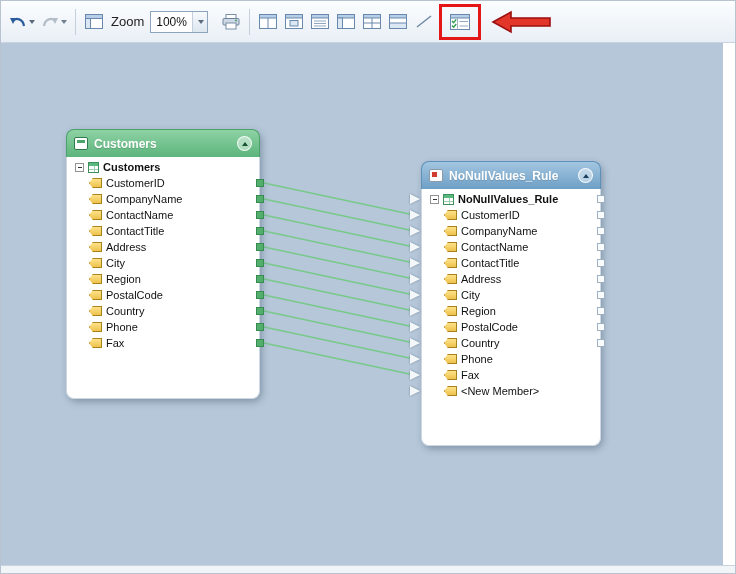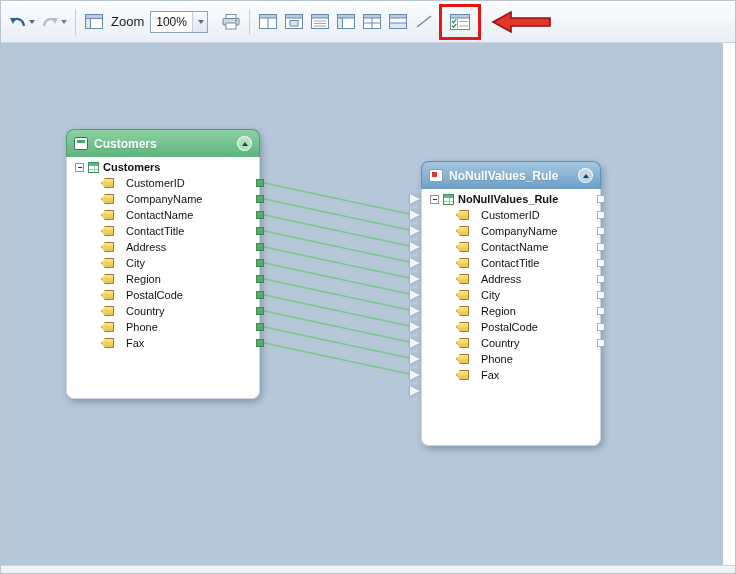--- a/index.html
+++ b/index.html
@@ -46,21 +46,21 @@
   .hd-icon.rule::after { content:""; position:absolute; left:2px; top:2px; width:5px; height:5px; background:#d23b2f; }
 
   .collapse-btn { margin-left:auto; width:15px; height:15px; border-radius:50%; border:1px solid rgba(255,255,255,.85);
                   background:rgba(255,255,255,.45); display:flex; align-items:center; justify-content:center;
                   flex:none; cursor:pointer; }
   .collapse-btn::after { content:""; width:0; height:0; border-left:3.5px solid transparent;
                          border-right:3.5px solid transparent; border-bottom:4.5px solid #17512f; }
   .collapse-btn.blue::after { border-bottom-color:#1c3f5e; }
 
   .row { height:16px; display:flex; align-items:center; font-size:11px; color:#111; padding-left:8px; }
-  .row.field { padding-left:34px;gap:8px; }
+  .row.field { padding-left:22px; }
   .row .lbl { margin-left:4px; white-space:nowrap; }
   .row.root .lbl { font-weight:bold; }
   .expander { width:9px; height:9px; border:1px solid #939393; background:#fff; position:relative; margin-right:4px; flex:none; cursor:pointer; }
   .expander::after { content:""; position:absolute; left:1.5px; top:3.5px; width:4px; height:1px; background:#333; }
   .tbl-icon { width:11px; height:11px; flex:none; border:1px solid #3f8f5c;
               background:linear-gradient(to bottom,#5ab97e 0 3px,rgba(0,0,0,0) 3px),
                          linear-gradient(to right,rgba(0,0,0,0) 0 5px,#9fceb2 5px 6px,rgba(0,0,0,0) 6px),
                          linear-gradient(to bottom,rgba(0,0,0,0) 0 6px,#9fceb2 6px 7px,rgba(0,0,0,0) 7px),#fff; }
   .tag-icon { width:13px; height:10px; flex:none; background:linear-gradient(#ffe690,#ecbe45);
               clip-path:polygon(0 50%,30% 0,100% 0,100% 100%,30% 100%);
@@ -326,20 +326,24 @@
             <span class="tag-icon"></span>
             <span class="lbl">Country</span>
           </div>
         <div class="row field">
             <span class="tag-icon"></span>
             <span class="lbl">Phone</span>
           </div>
         <div class="row field">
             <span class="tag-icon"></span>
             <span class="lbl">Fax</span>
+          </div>
+        <div class="row field">
+            <span class="tag-icon"></span>
+            <span class="lbl">&lt;New Member&gt;</span>
           </div>
       </div>
     </div>
 
   <div class="stub stub-green" style="left: 255px; top: 136px;"></div>
       <div class="stub stub-green" style="left: 255px; top: 152px;"></div>
       <div class="stub stub-green" style="left: 255px; top: 168px;"></div>
       <div class="stub stub-green" style="left: 255px; top: 184px;"></div>
       <div class="stub stub-green" style="left: 255px; top: 200px;"></div>
       <div class="stub stub-green" style="left: 255px; top: 216px;"></div>

